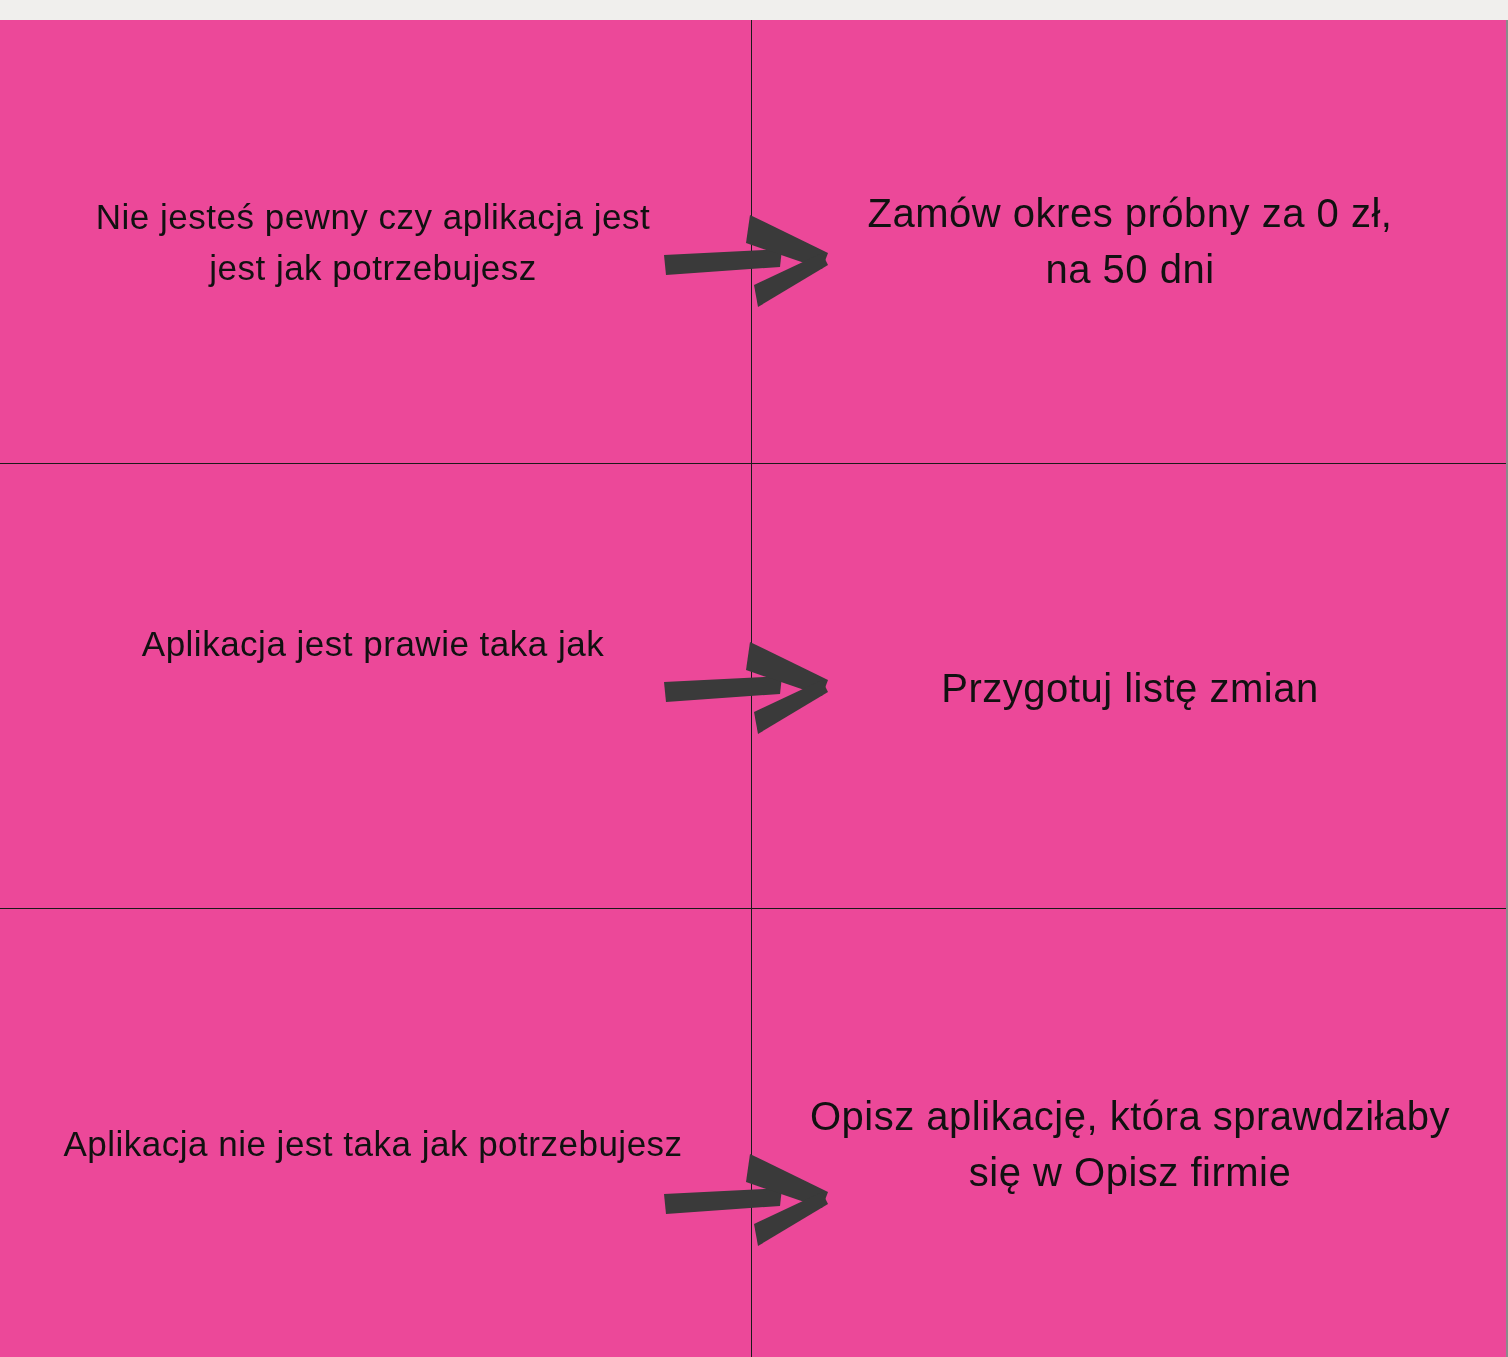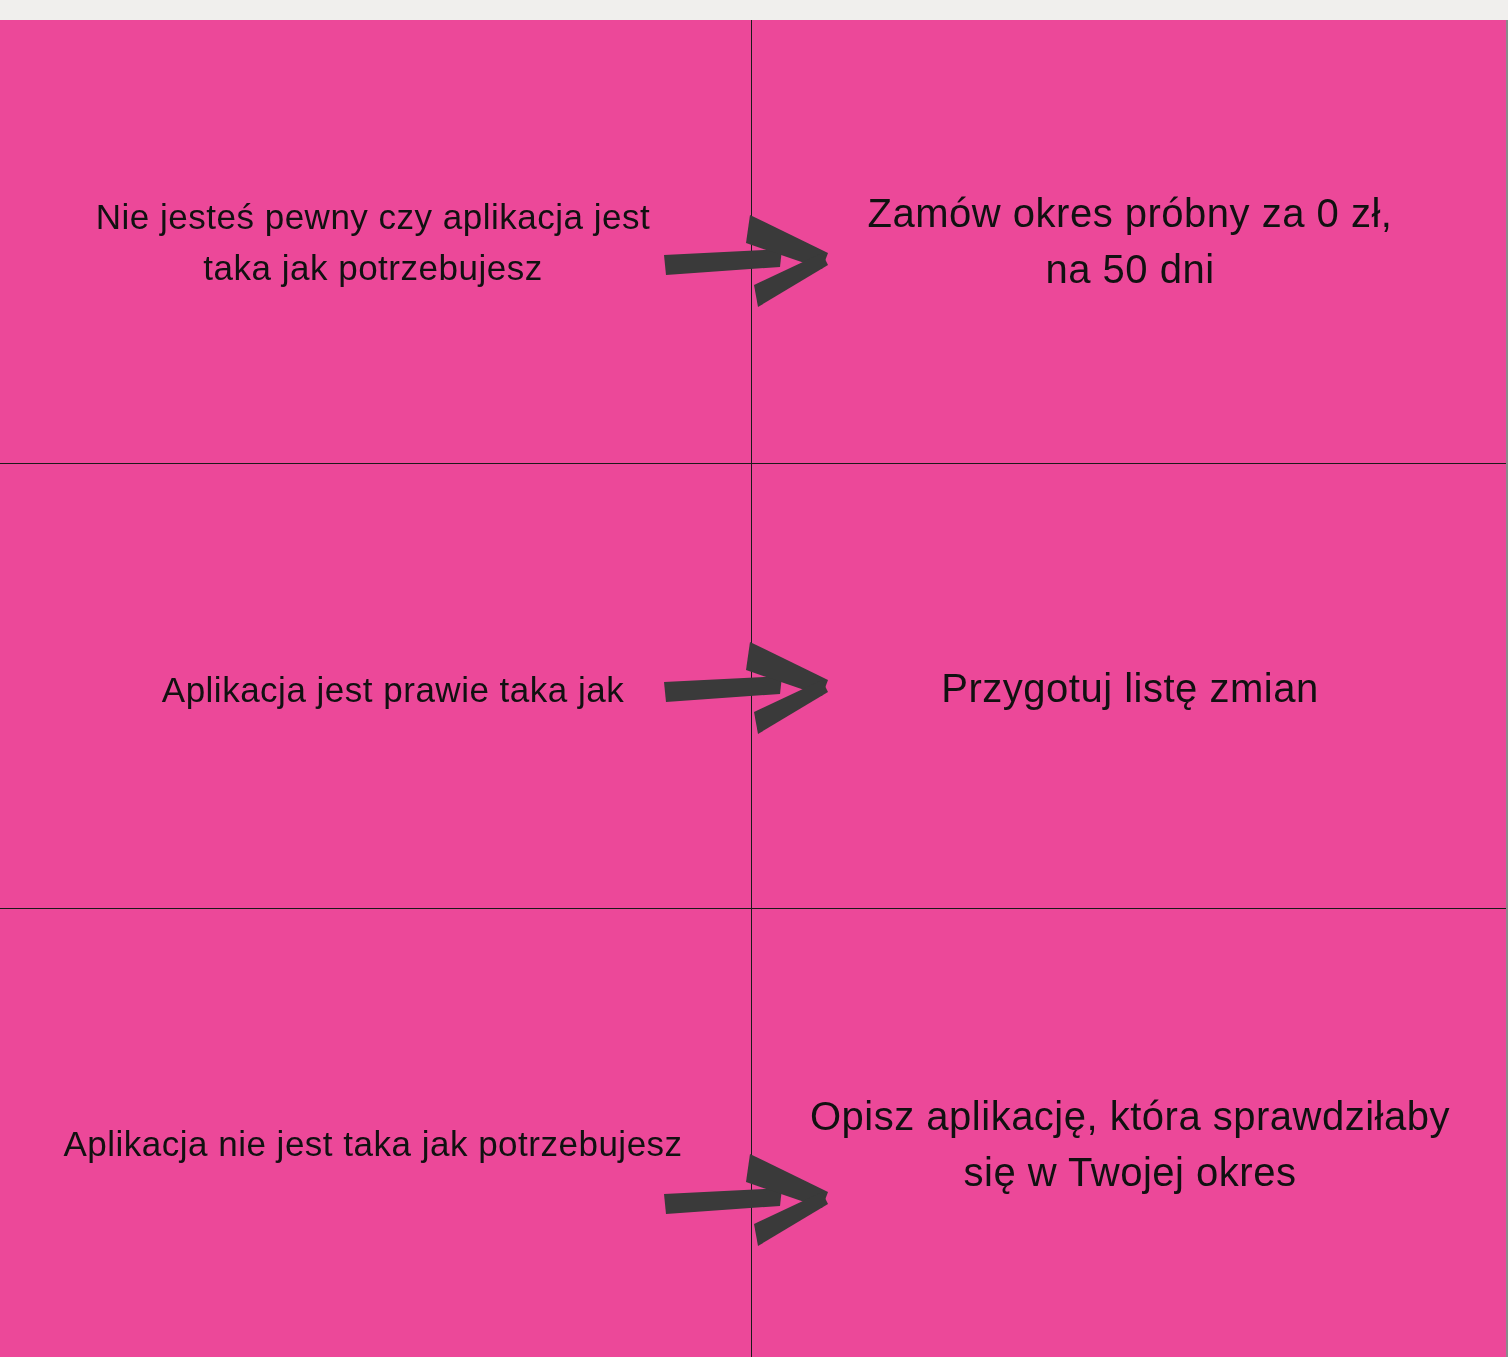--- a/index.html
+++ b/index.html
@@ -77,33 +77,33 @@
 
 <div class="canvas">
 
   <div class="vline"></div>
   <div class="hline h1"></div>
   <div class="hline h2"></div>
   <div class="right-edge"></div>
 
   <div class="cell-text left-text" style="top:172px;">
     <div>Nie jesteś pewny czy aplikacja jest</div>
-    <div>taka jak potrzebujesz</div>
+    <div>jest jak potrzebujesz</div>
   </div>
   <svg class="arrow" style="top:193px;" viewBox="0 0 170 95">
     <path d="M2 42 L120 36 L118 54 L4 62 Z" fill="#3a3a3a"></path>
     <path d="M88 2 L166 40 L160 56 L84 30 Z" fill="#3a3a3a"></path>
     <path d="M160 40 L166 52 L96 94 L92 72 Z" fill="#3a3a3a"></path>
   </svg>
   <div class="cell-text right-text" style="top:165px;">
     <div>Zamów okres próbny za 0 zł,</div>
     <div>na 50 dni</div>
   </div>
 
-  <div class="cell-text left-text" style="top:645px;padding-left:20px;">
+  <div class="cell-text left-text" style="top:599px;">
     <div>Aplikacja jest prawie taka jak</div>
   </div>
   <svg class="arrow" style="top:620px;" viewBox="0 0 170 95">
     <path d="M2 42 L120 36 L118 54 L4 62 Z" fill="#3a3a3a"></path>
     <path d="M88 2 L166 40 L160 56 L84 30 Z" fill="#3a3a3a"></path>
     <path d="M160 40 L166 52 L96 94 L92 72 Z" fill="#3a3a3a"></path>
   </svg>
   <div class="cell-text left-text" style="top:1099px;">
     <div>Aplikacja nie jest taka jak potrzebujesz</div>
   </div>
@@ -111,16 +111,16 @@
   <div class="cell-text right-text" style="top:640px;">
     <div>Przygotuj listę zmian</div>
   </div>
   <svg class="arrow" style="top:1132px;" viewBox="0 0 170 95">
     <path d="M2 42 L120 36 L118 54 L4 62 Z" fill="#3a3a3a"></path>
     <path d="M88 2 L166 40 L160 56 L84 30 Z" fill="#3a3a3a"></path>
     <path d="M160 40 L166 52 L96 94 L92 72 Z" fill="#3a3a3a"></path>
   </svg>
   <div class="cell-text right-text" style="top:1068px;">
     <div>Opisz aplikację, która sprawdziłaby</div>
-    <div>się w Twojej okres</div>
+    <div>się w Opisz firmie</div>
   </div>
 
 </div>
 
 </body></html>

